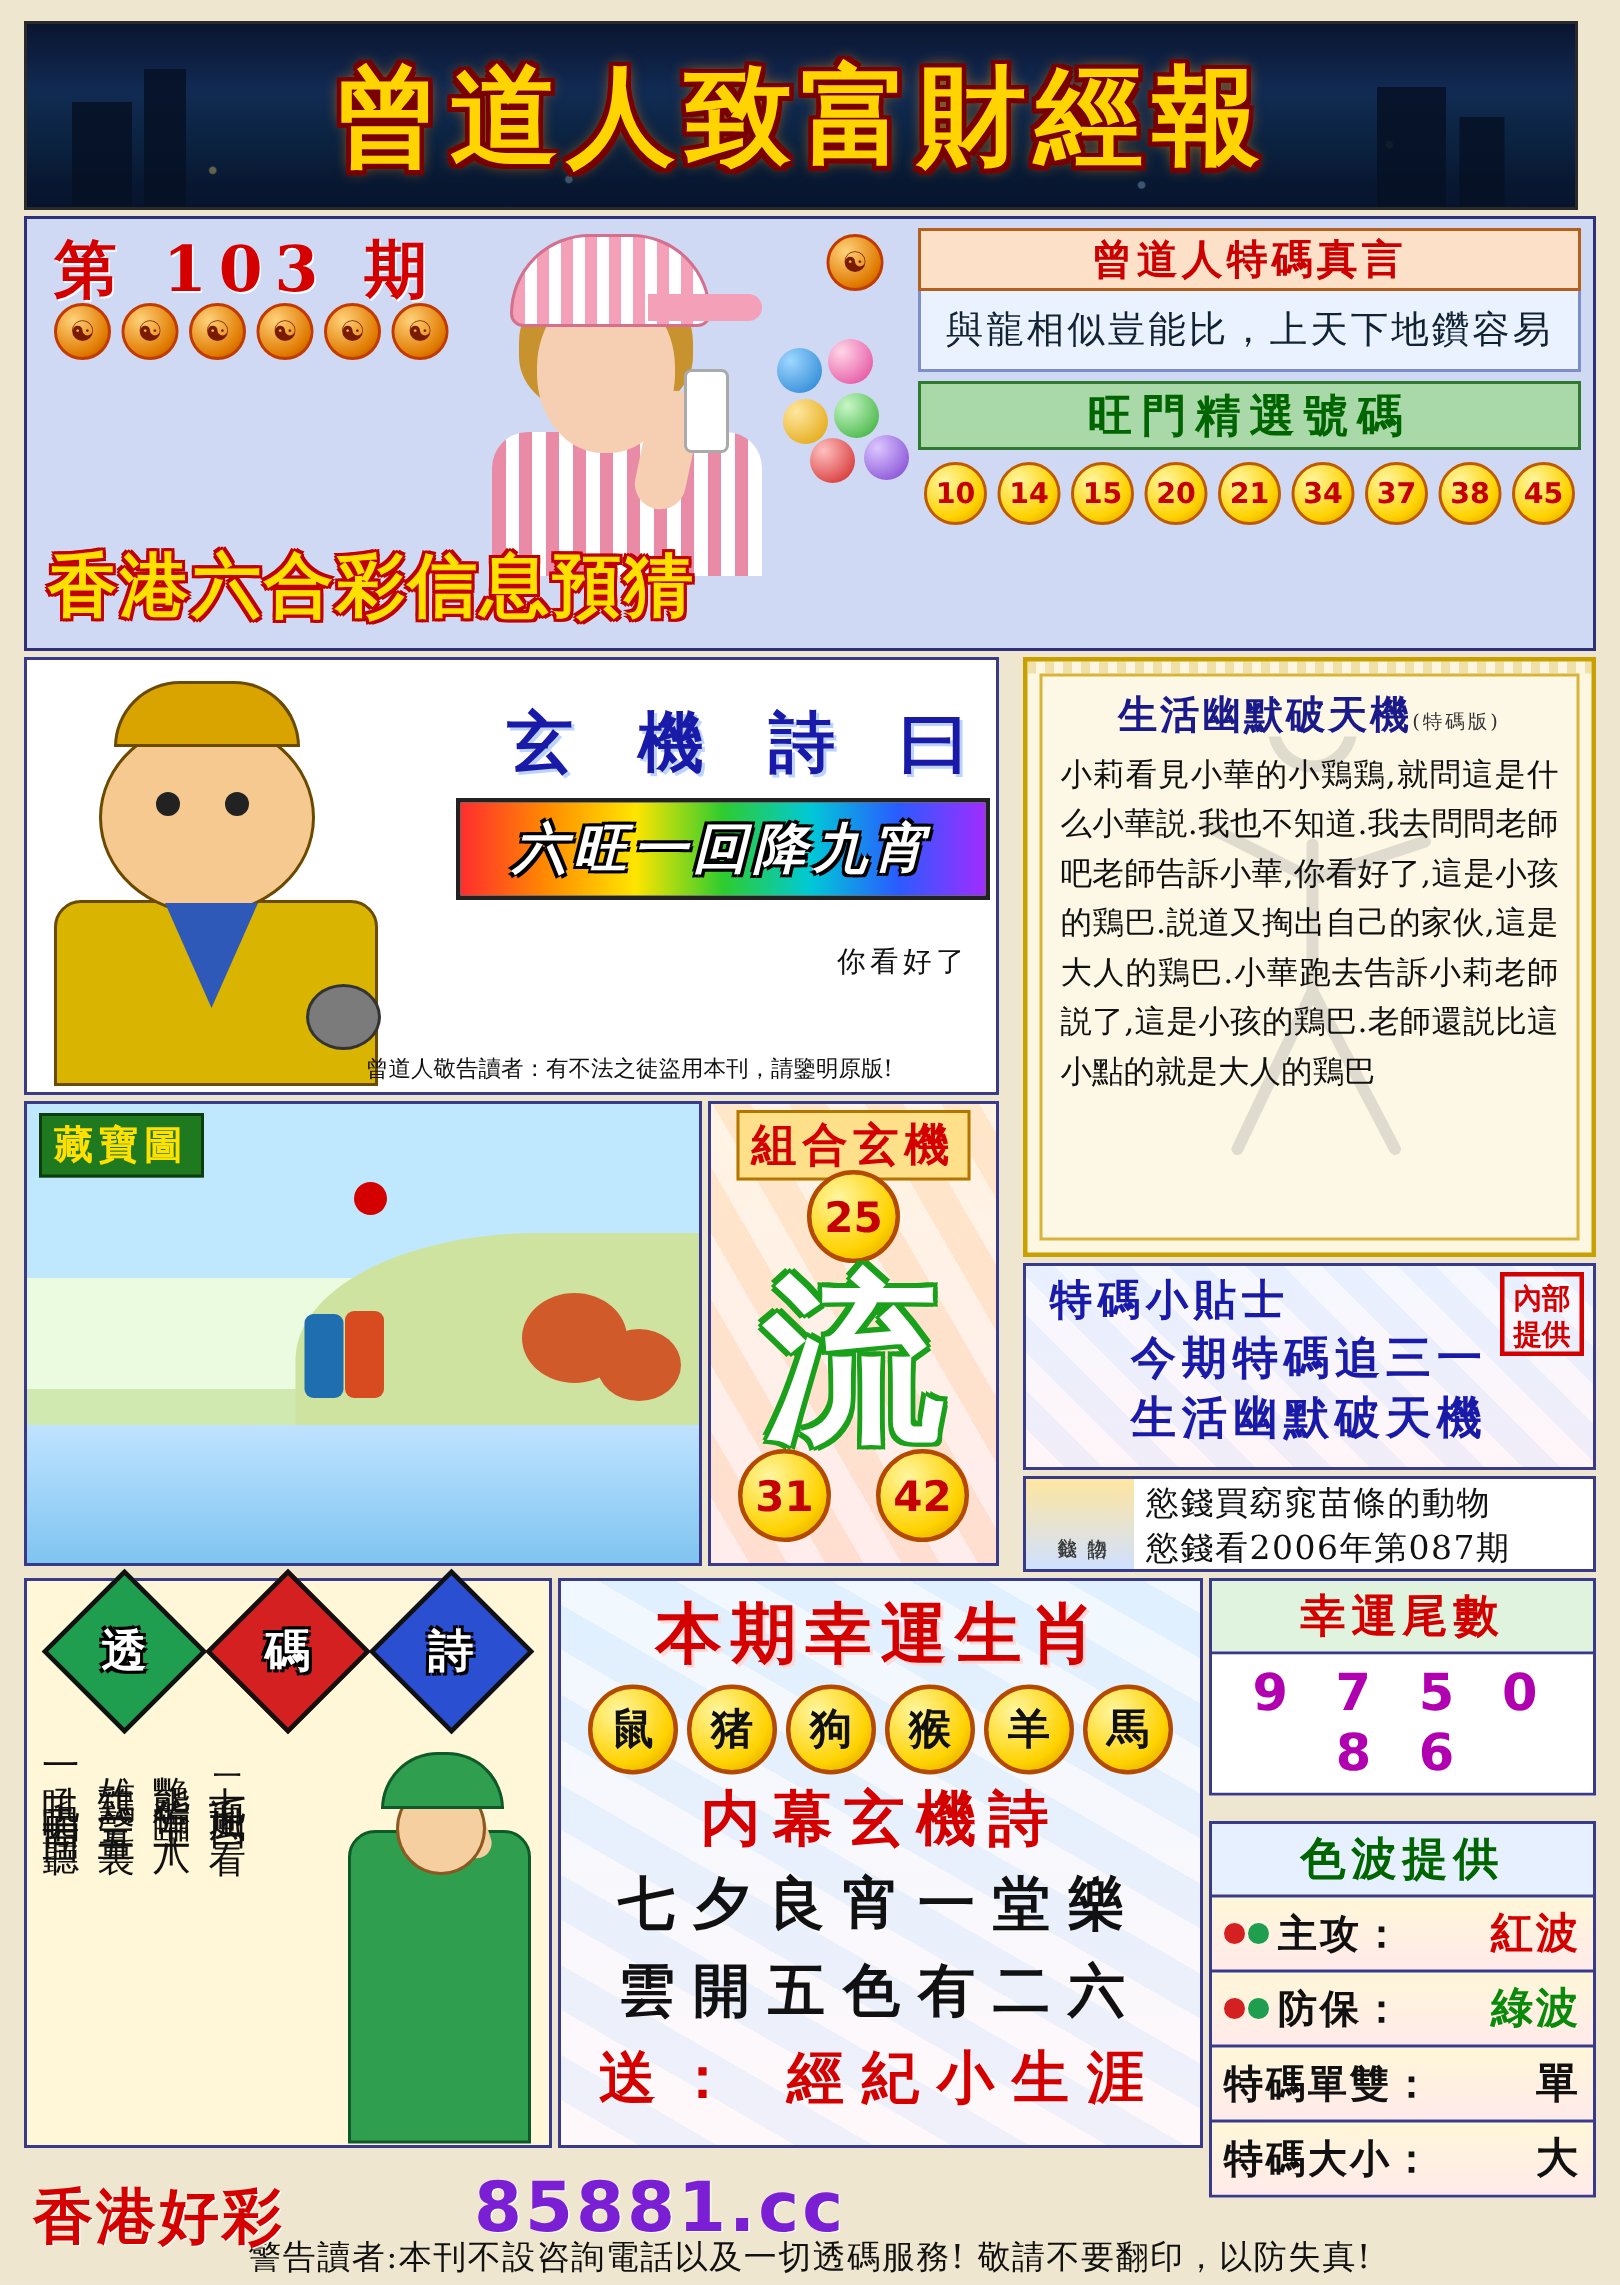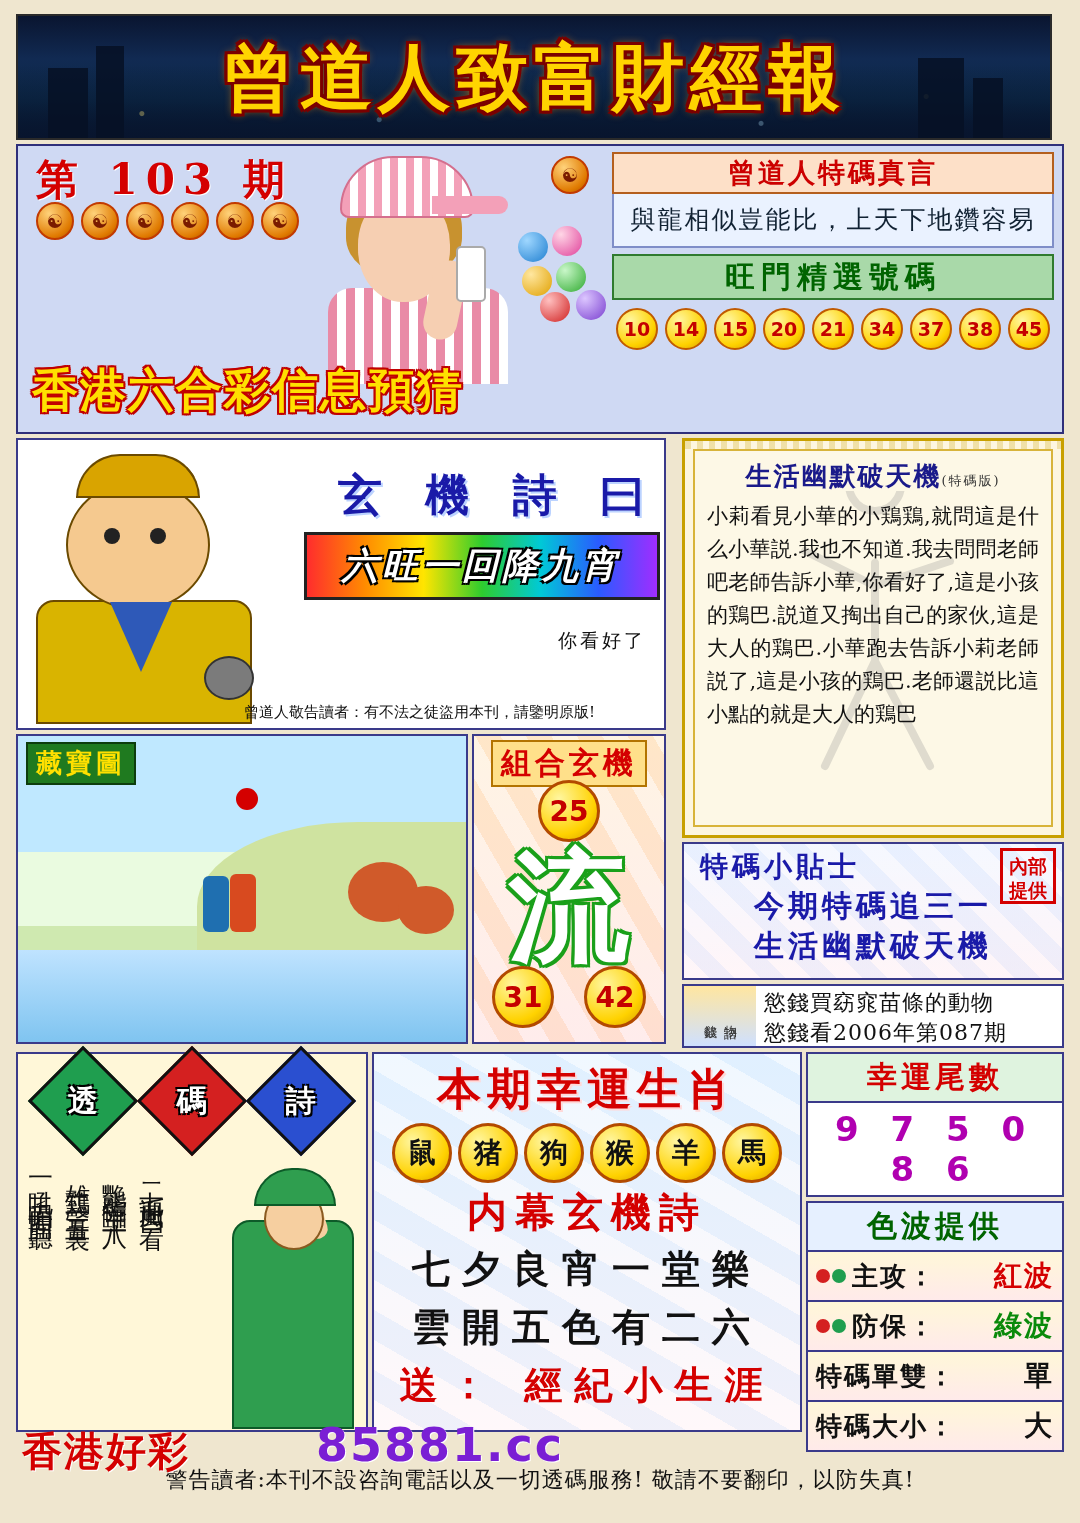--- a/index.html
+++ b/index.html
@@ -327,21 +327,21 @@
   .bm-h2{
     text-align:center;font-family:"DejaVu Serif","Liberation Serif",serif;
     font-size:40px;font-weight:bold;color:#d40000;letter-spacing:8px;margin-top:2px;
   }
   .bm-line{
     text-align:center;font-family:"DejaVu Serif","Liberation Serif",serif;
     font-size:38px;font-weight:bold;color:#111;letter-spacing:12px;line-height:58px;
   }
   .bm-line.send{color:#d40000;}
   .br{width:258px;}
-  .br .blk{border:2px solid #3a3a8a;box-sizing:border-box;margin-bottom:4px;background:#fff;}
+  .br .blk{border:2px solid #3a3a8a;box-sizing:border-box;margin-bottom:17px;background:#fff;}
   .br-h{
     background:#dff3df;text-align:center;
     font-family:"DejaVu Serif","Liberation Serif",serif;font-size:30px;font-weight:bold;color:#d40000;
     letter-spacing:4px;padding:3px 0;border-bottom:2px solid #3a3a8a;
   }
   .br-nums{
     background:#fff;text-align:center;color:#b000b0;
     font-family:"DejaVu Sans","Liberation Sans",sans-serif;font-size:34px;font-weight:bold;letter-spacing:10px;padding:6px 0;
   }
   .br-h2{

